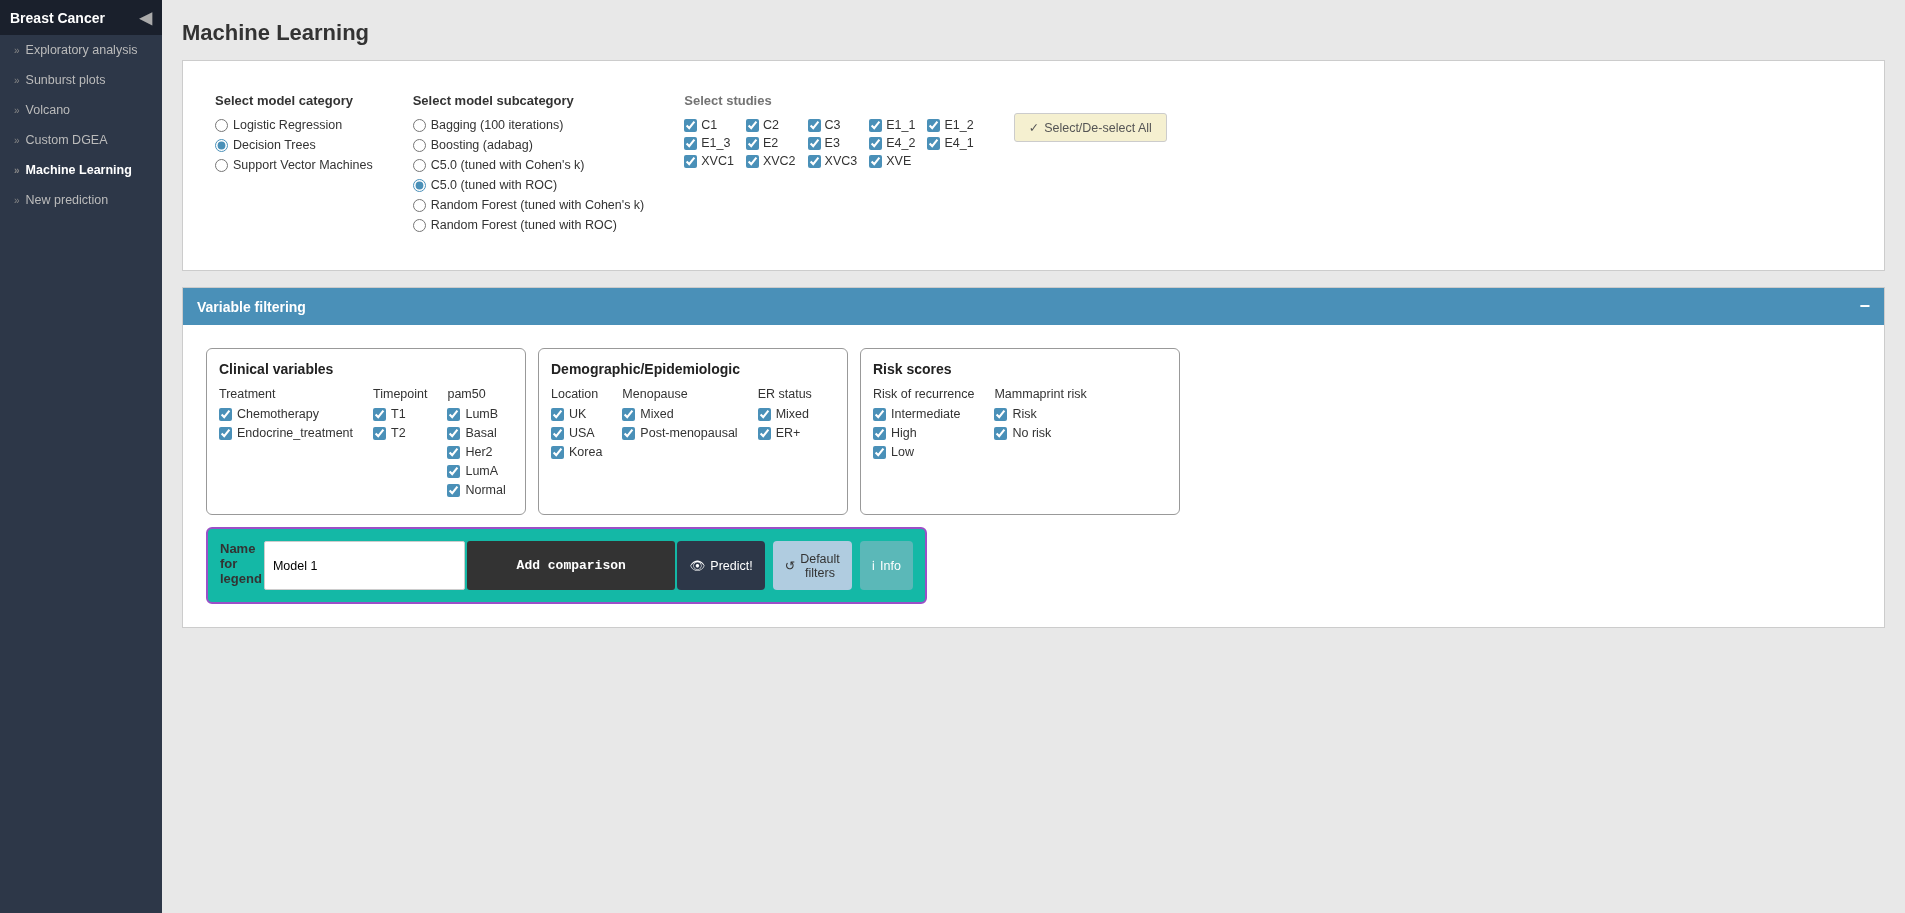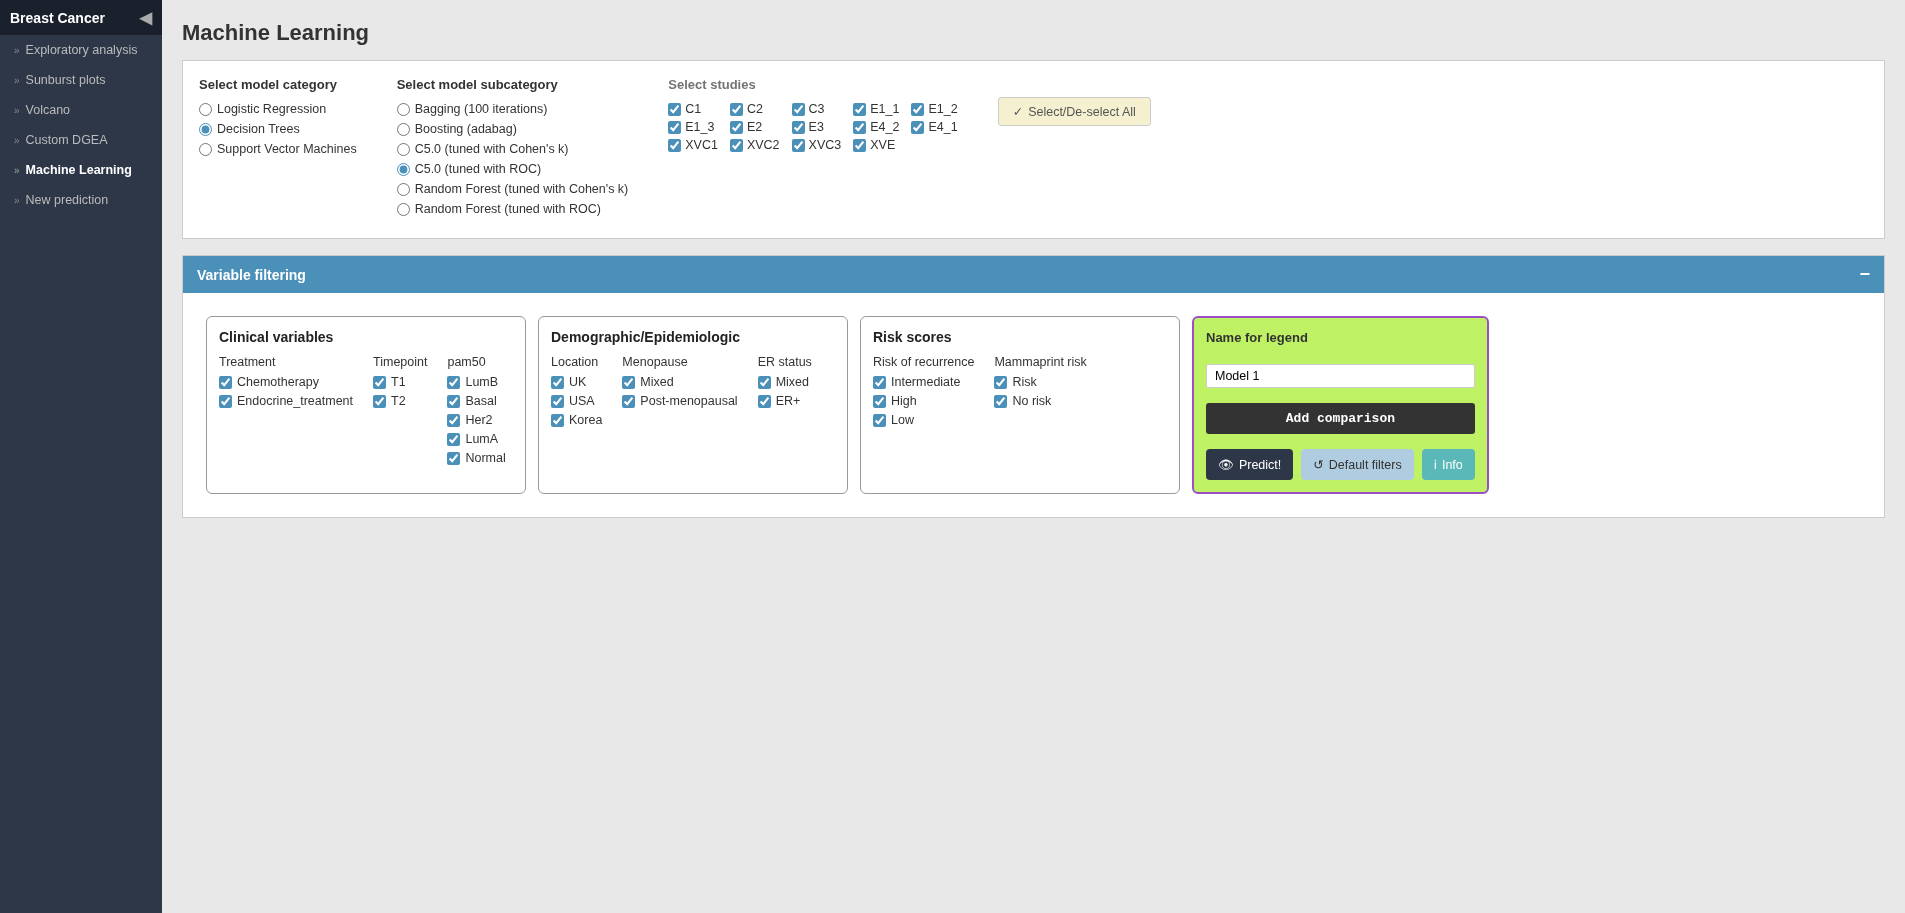--- a/index.html
+++ b/index.html
@@ -67,21 +67,21 @@
       background: #4a90b8;
       color: #fff;
       padding: 8px 14px;
       font-size: 14px;
       font-weight: bold;
       display: flex;
       justify-content: space-between;
       align-items: center;
     }
     .panel-body {
-      padding: 16px;
+      padding: 32px;
     }
 
     
     .model-selection-grid {
       display: flex;
       gap: 40px;
       align-items: flex-start;
     }
     .model-col h4 {
       font-size: 13px;
@@ -176,25 +176,24 @@
       color: #333;
       margin-bottom: 5px;
       cursor: pointer;
     }
     .checkbox-item input[type="checkbox"] { accent-color: #4a90b8; cursor: pointer; }
 
     .legend-card {
       border: 2px solid #9b4fc7;
       border-radius: 6px;
       padding: 12px;
-      background: #bef264;
+      background: #14b8a6;
       min-width: 220px;
       display: flex;
-      flex-direction: column;
-      gap: 15px;
+      gap: 2px;
     }
     .legend-card h4 {
       font-size: 13px;
       font-weight: bold;
       color: #333;
       margin-bottom: 4px;
     }
     .legend-input {
       width: 100%;
       padding: 4px 8px;

